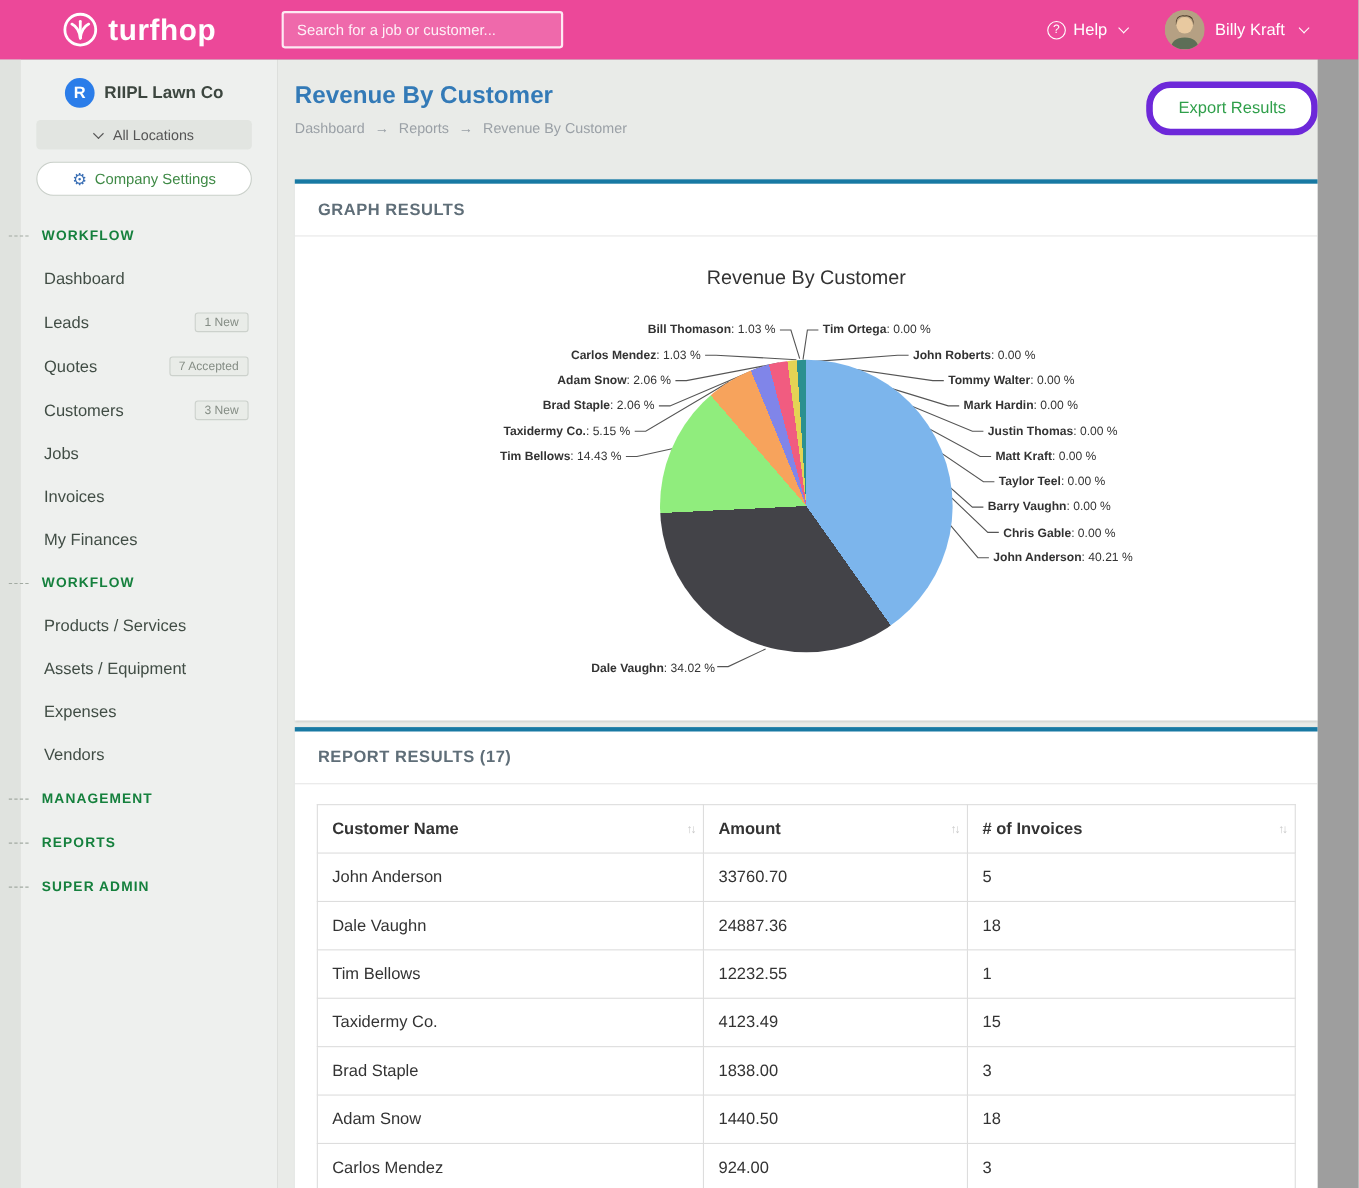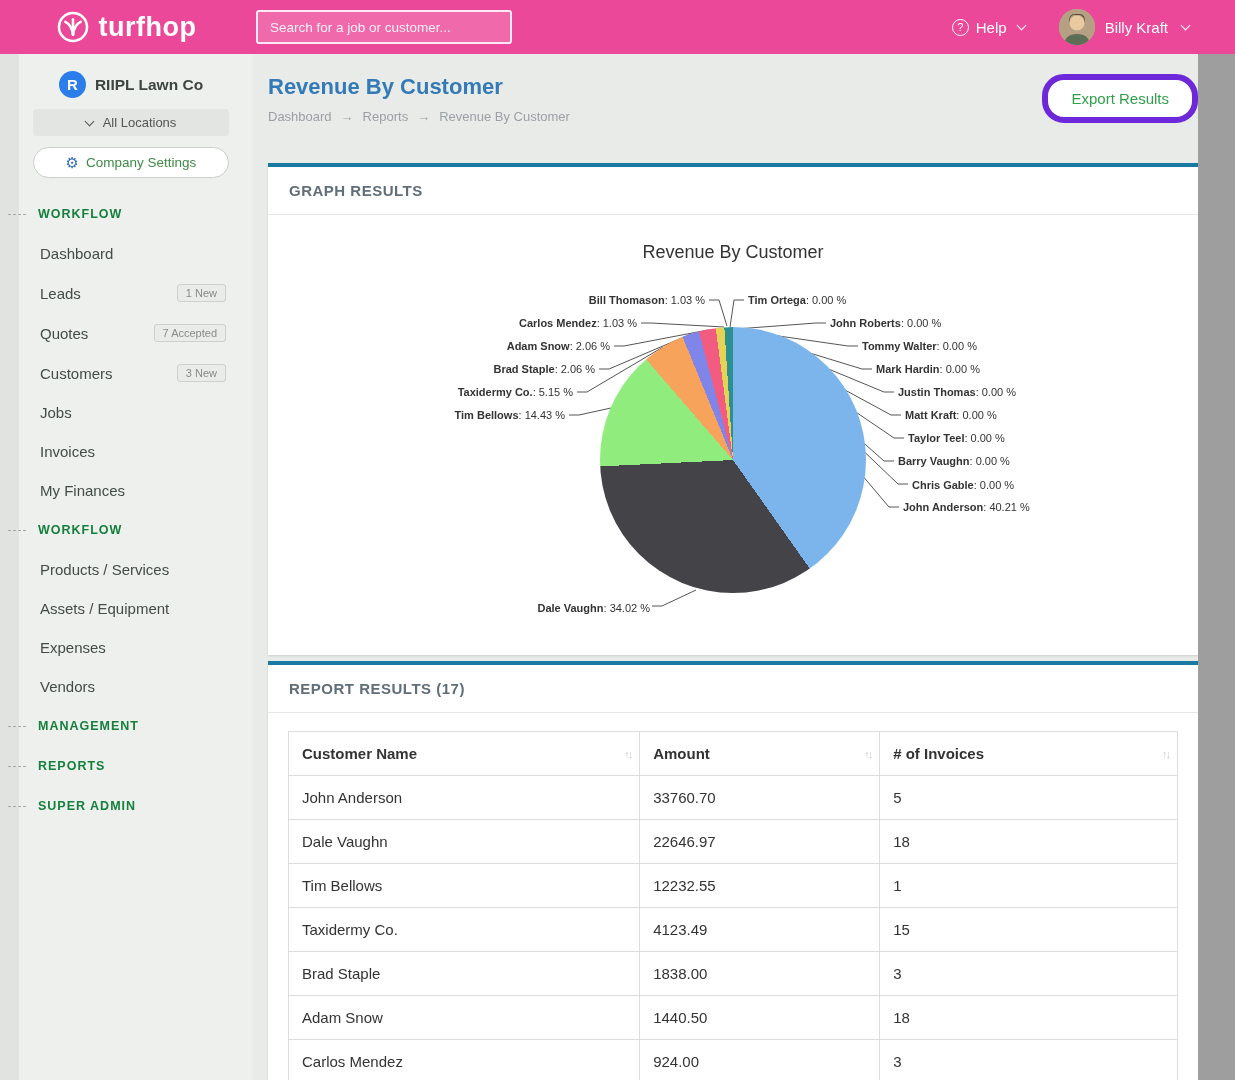--- a/index.html
+++ b/index.html
@@ -242,21 +242,21 @@
           </tr>
         </thead>
         <tbody>
             <tr>
               <td>John Anderson</td>
               <td>33760.70</td>
               <td>5</td>
             </tr>
             <tr>
               <td>Dale Vaughn</td>
-              <td>22646.97</td>
+              <td>24887.36</td>
               <td>18</td>
             </tr>
             <tr>
               <td>Tim Bellows</td>
               <td>12232.55</td>
               <td>1</td>
             </tr>
             <tr>
               <td>Taxidermy Co.</td>
               <td>4123.49</td>

